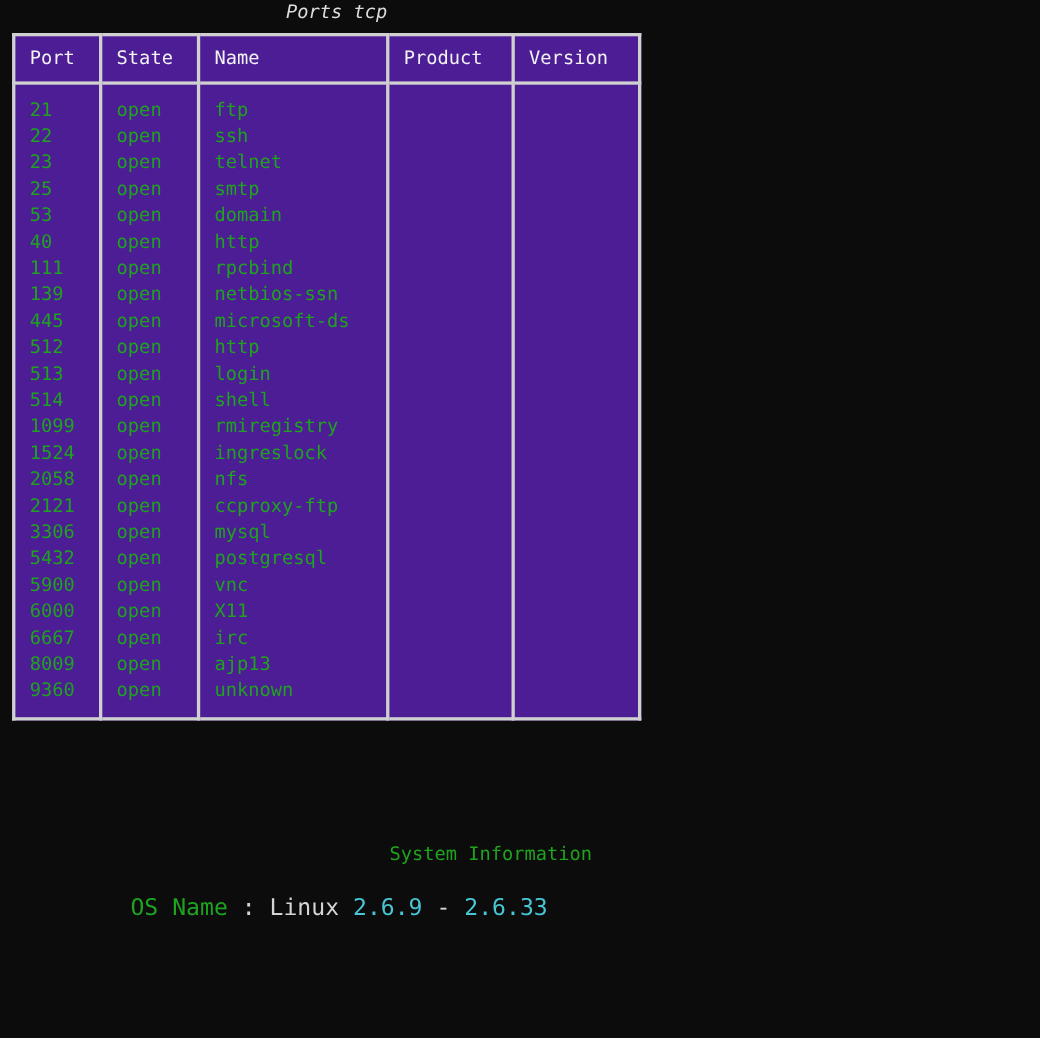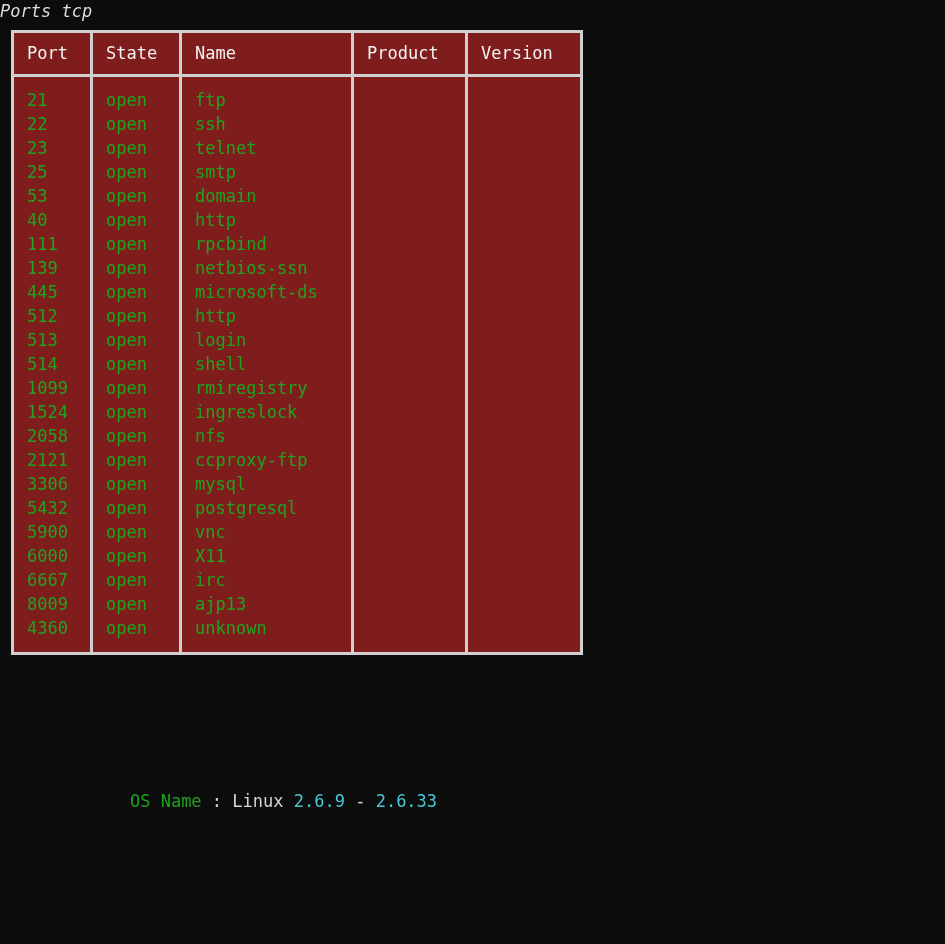--- a/index.html
+++ b/index.html
@@ -22,31 +22,32 @@
     position: absolute;
     left: 0;
     top: 0;
     width: 620px;
   }
 
   .table-title {
     font-style: italic;
     color: #dcdcdc;
     font-size: 17px;
+    text-align: center;
     line-height: 20px;
     padding-top: 1px;
     width: 612px;
   }
 
   table.ports {
     border-collapse: collapse;
     margin-left: 11px;
     margin-top: 9px;
     table-layout: fixed;
-    background: #7f1d1d;
+    background: #4c1d95;
   }
 
   table.ports th,
   table.ports td {
     border: 3px solid #d0d0d0;
     padding: 0 0 0 13px;
     text-align: left;
     font-weight: normal;
     vertical-align: middle;
     font-size: 17px;
@@ -92,23 +93,23 @@
 
   .sys-title {
     color: #1fa31f;
     font-size: 17px;
     line-height: 24px;
     padding-left: 354px;
     white-space: pre;
   }
 
   .sys-line {
-    font-size: 17px;
+    font-size: 21px;
     line-height: 24px;
-    padding-left: 89px;
+    padding-left: 68px;
     white-space: pre;
   }
 
   .k   { color: #1fa31f; }   
   .sep { color: #d4d4d4; }   
   .v   { color: #d4d4d4; }   
   .num { color: #49c6d4; }   
 </style>
 </head>
 <body>
@@ -153,21 +154,21 @@
               <span>1099</span>
               <span>1524</span>
               <span>2058</span>
               <span>2121</span>
               <span>3306</span>
               <span>5432</span>
               <span>5900</span>
               <span>6000</span>
               <span>6667</span>
               <span>8009</span>
-              <span>4360</span>
+              <span>9360</span>
             </span>
           </td>
         <td>
             <span class="cellstack" id="col-state">
               <span>open</span>
               <span>open</span>
               <span>open</span>
               <span>open</span>
               <span>open</span>
               <span>open</span>
@@ -271,20 +272,21 @@
               <span>&nbsp;</span>
             </span>
           </td>
       </tr>
     </tbody>
   </table>
 </div>
 
 <div id="sysinfo-block">
 
+  <div class="sys-title">System Information</div>
 
   <div class="sys-line">
     <span class="k">OS Name</span><span class="sep"> : </span><span class="v">Linux </span><span class="num">2.6.9</span><span class="v"> - </span><span class="num">2.6.33</span>
   </div>
 
 
   <div class="sys-line">
     
   </div>
 

